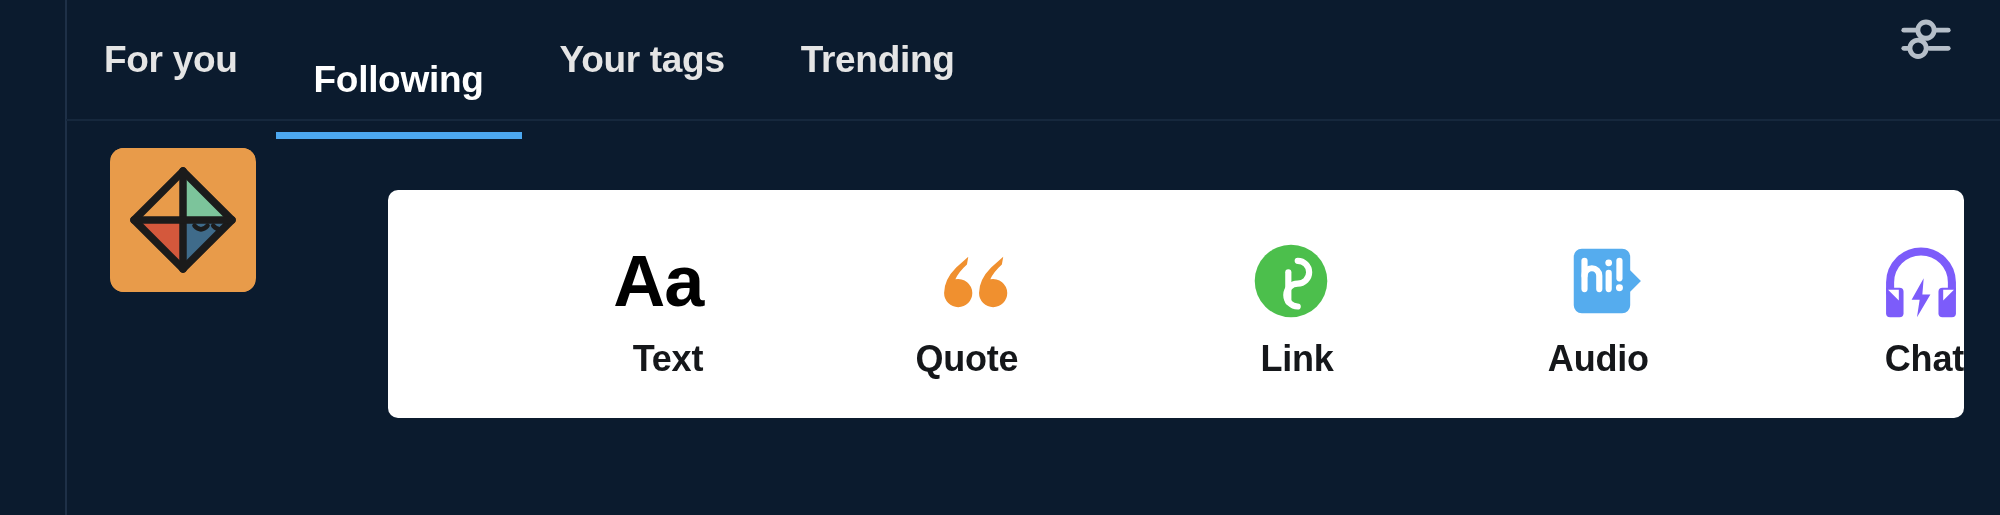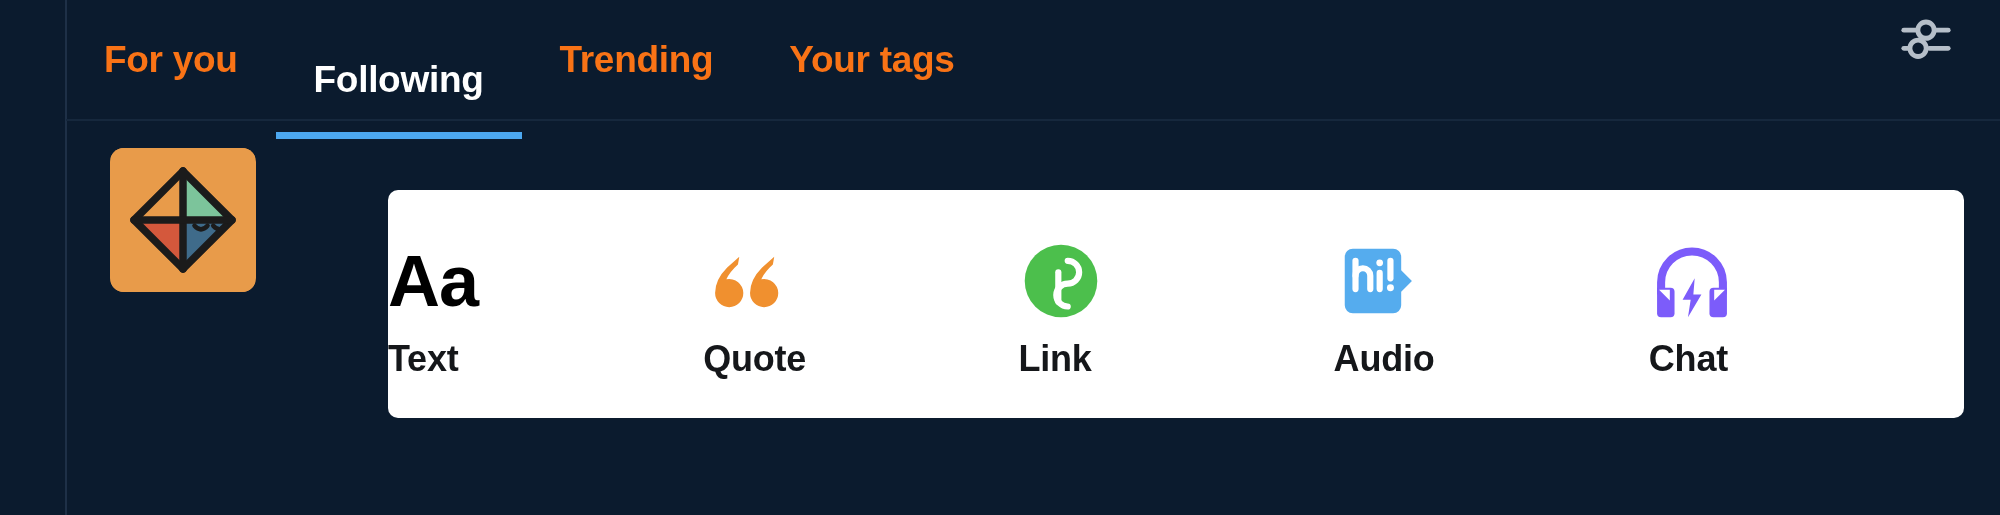--- a/index.html
+++ b/index.html
@@ -24,21 +24,21 @@
   }
   .tabs {
     position: absolute; left: 0; top: 0; height: 119px;
     display: flex; align-items: center;
   }
   .tab {
     position: relative; height: 119px;
     display: flex; align-items: center; justify-content: center;
     padding: 0 38px;
     font-size: 37px; font-weight: bold; letter-spacing: -0.3px;
-    color: #f97316; cursor: pointer; white-space: nowrap;
+    color: #e5e5e5; cursor: pointer; white-space: nowrap;
   }
   .tab.active { color: #ffffff; margin-top: 40px; }
   .tab.active .tab-underline {
     position: absolute; left: 0; right: 0; bottom: 0; height: 7px;
     background: #4ca8f0;
   }
   .tab-underline { display: none; }
   .tab.active .tab-underline { display: block; }
 
   
@@ -63,21 +63,21 @@
   .card {
     position: absolute; left: 322px; top: 69px;
     width: 1576px; height: 228px;
     background: #ffffff; border-radius: 10px;
     display: flex; align-items: center;
   }
   .ptype {
     flex: 1 1 0;
     height: 100%;
     display: flex; flex-direction: column;
-    align-items: flex-start; justify-content: center;
+    align-items: flex-end; justify-content: center;
     gap: 14px; cursor: pointer;
     padding-top: 10px;
   }
   .ptype-icon {
     height: 86px; display: flex; align-items: center; justify-content: center;
   }
   .ptype-label {
     font-size: 36px; color: #15171a; letter-spacing: -0.2px; font-weight: bold;
   }
   .aa-glyph {
@@ -99,26 +99,26 @@
         <span>For you</span>
 
       </div>
 
       <div class="tab active">
         <span>Following</span>
         <span class="tab-underline"></span>
       </div>
 
       <div class="tab">
+        <span>Your tags</span>
+
+      </div>
+
+      <div class="tab">
         <span>Trending</span>
-
-      </div>
-
-      <div class="tab">
-        <span>Your tags</span>
 
       </div>
 
     </div>
 
     <div class="filter-btn">
       <svg viewBox="0 0 24 24" width="56" height="56">
         <g fill="none" stroke="#b6bfc9" stroke-width="2.1" stroke-linecap="round">
           <line x1="2.5" y1="8.2" x2="7.5" y2="8.2"></line>
           <line x1="16.3" y1="8.2" x2="21.5" y2="8.2"></line>

